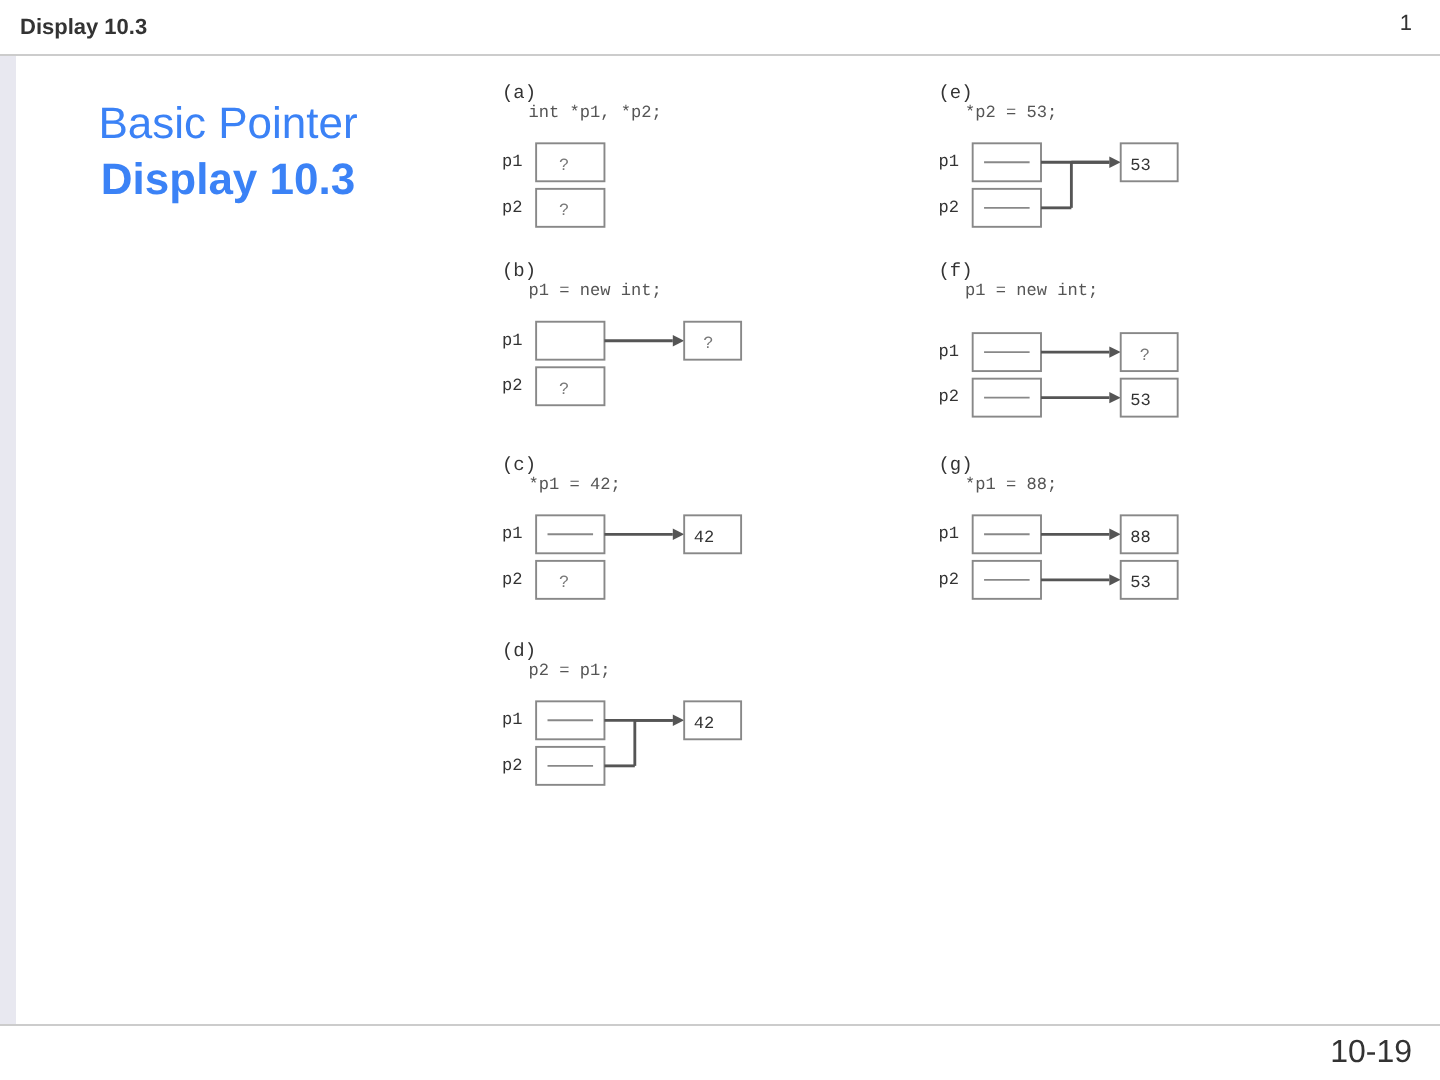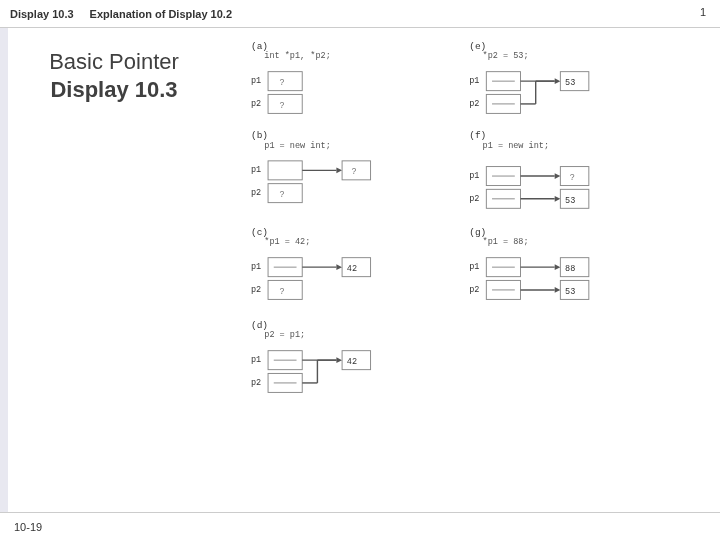--- a/index.html
+++ b/index.html
@@ -49,21 +49,21 @@
       width: 228px;
       bottom: 28px;
       padding: 20px 14px;
       display: flex;
       flex-direction: column;
       justify-content: flex-start;
     }
     #left-panel .title-line {
       font-size: 22px;
       font-weight: normal;
-      color: #404040;
+      color: #3b82f6;
       line-height: 1.25;
       text-align: center;
     }
     #left-panel .title-bold {
       font-weight: bold;
     }
 
     
     #diagram-area {
       position: absolute;
@@ -81,42 +81,41 @@
     }
 
     
     #bottom-bar {
       position: absolute;
       bottom: 0; left: 0; right: 0;
       height: 28px;
       border-top: 1px solid #cccccc;
       display: flex;
       align-items: center;
-      justify-content: flex-start;
+      justify-content: flex-end;
       padding: 4px 14px;
-      font-size: 11px;
+      font-size: 16px;
       color: #333;
     }
 
     
     #left-strip {
       position: absolute;
       top: 28px;
       left: 0;
       width: 8px;
       bottom: 28px;
       background: #e8e8f0;
     }
   </style>
 </head>
 <body>
 
 <div id="top-bar">
   <span class="tab-label">Display 10.3</span>
-  <span class="tab-explanation">Explanation of Display 10.2</span>
   <span id="page-number-top">1</span>
 </div>
 
 <div id="left-strip"></div>
 
 <div id="left-panel">
   <div class="title-line">Basic Pointer</div>
   <div class="title-line title-bold">Display 10.3</div>
 </div>
 

